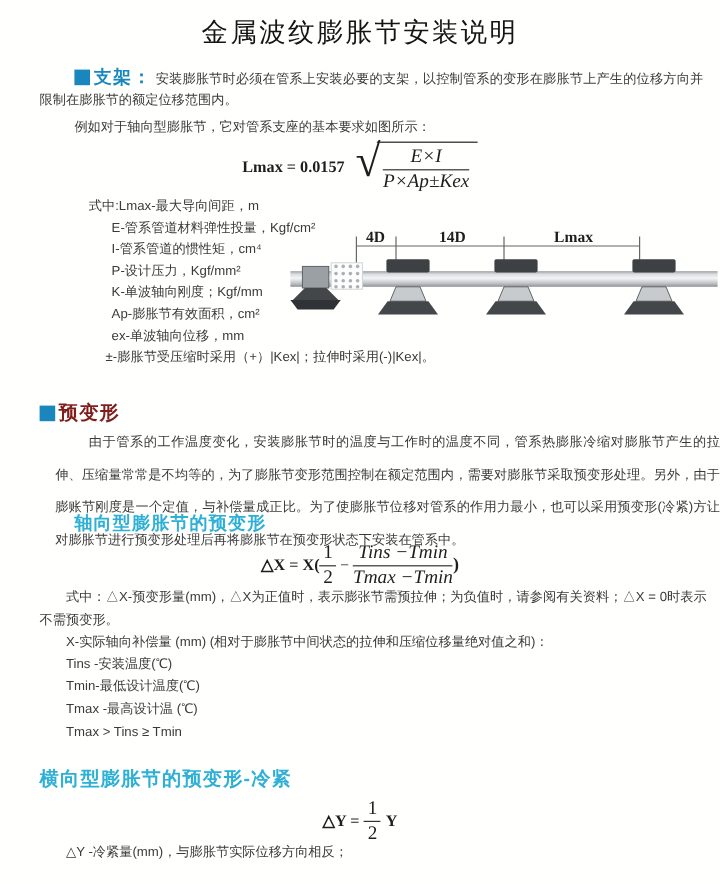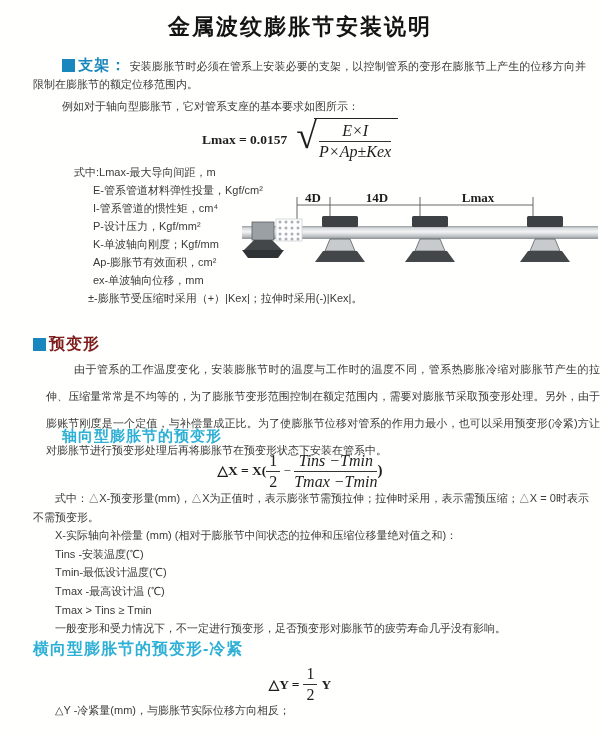--- a/index.html
+++ b/index.html
@@ -2,21 +2,21 @@
 <html><head>
 <meta charset="utf-8">
 <style>
   html,body { margin:0; padding:0; background:#ffffff; }
   .page {
     position:relative; width:600px; height:737px; background:#fffffd;
     font-family:"Liberation Sans",sans-serif; color:#3a3a3a; overflow:hidden;
   }
   .title {
     position:absolute; top:12px; left:0; width:100%; text-align:center;
-    font-size:22px; font-weight:bold; color:#141414; letter-spacing:2px;
+    font-size:22px; font-weight:normal; color:#141414; letter-spacing:2px;
   }
   .para { position:absolute; font-size:11px; line-height:18px; color:#3a3a3a; text-align:justify; }
   #support-para { left:33px; width:553px; top:56px; text-indent:29px; }
   .sec-head-inline { color:#1987bd; font-weight:bold; font-size:15px; letter-spacing:1px; }
   .sq { display:inline-block; width:13px; height:13px; background:#1987bd; vertical-align:-2px; margin-right:3px; }
   #support-para2 { left:62px; top:97px; width:520px; text-align:left; }
 
   .formula { position:absolute; width:100%; text-align:center; font-family:"Liberation Serif",serif; color:#1e1e1e; }
   #formula1 { top:118px; }
   .f-bold { font-weight:bold; font-size:13.5px; }
@@ -164,27 +164,26 @@
 
   <div class="sub-head" id="head-axial">轴向型膨胀节的预变形</div>
 
   <div class="formula" id="formula2">
     <span class="f-bold">△X = X(</span><span class="frac"><span class="fn">1</span><span class="fd">2</span></span>
     <span>−</span>
     <span class="frac it"><span class="fn">Tins −Tmin</span><span class="fd">Tmax −Tmin</span></span><span class="paren">)</span>
   </div>
 
   <div class="defs2">
-    <p id="dx-main">式中：△X-预变形量(mm)，△X为正值时，表示膨张节需预拉伸；拉伸时采用，表示需预压缩；△X = 0时表示不需预变形。</p>
+    <p id="dx-main">式中：△X-预变形量(mm)，△X为正值时，表示膨张节需预拉伸；为负值时，请参阅有关资料；△X = 0时表示不需预变形。</p>
     <p class="sub">X-实际轴向补偿量 (mm) (相对于膨胀节中间状态的拉伸和压缩位移量绝对值之和)：</p>
     <p class="sub">Tins -安装温度(℃)</p>
     <p class="sub">Tmin-最低设计温度(℃)</p>
     <p class="sub">Tmax -最高设计温 (℃)</p>
     <p class="sub">Tmax &gt; Tins ≥ Tmin</p>
-    <p class="sub">一般变形和受力情况下，不一定进行预变形，足否预变形对膨胀节的疲劳寿命几乎没有影响。</p>
   </div>
 
   <div class="sub-head" id="head-lateral">横向型膨胀节的预变形-冷紧</div>
 
   <div class="formula" id="formula3">
     <span class="f-bold">△Y =</span>
     <span class="frac"><span class="fn">1</span><span class="fd">2</span></span>
     <span class="f-bold">Y</span>
   </div>
 

